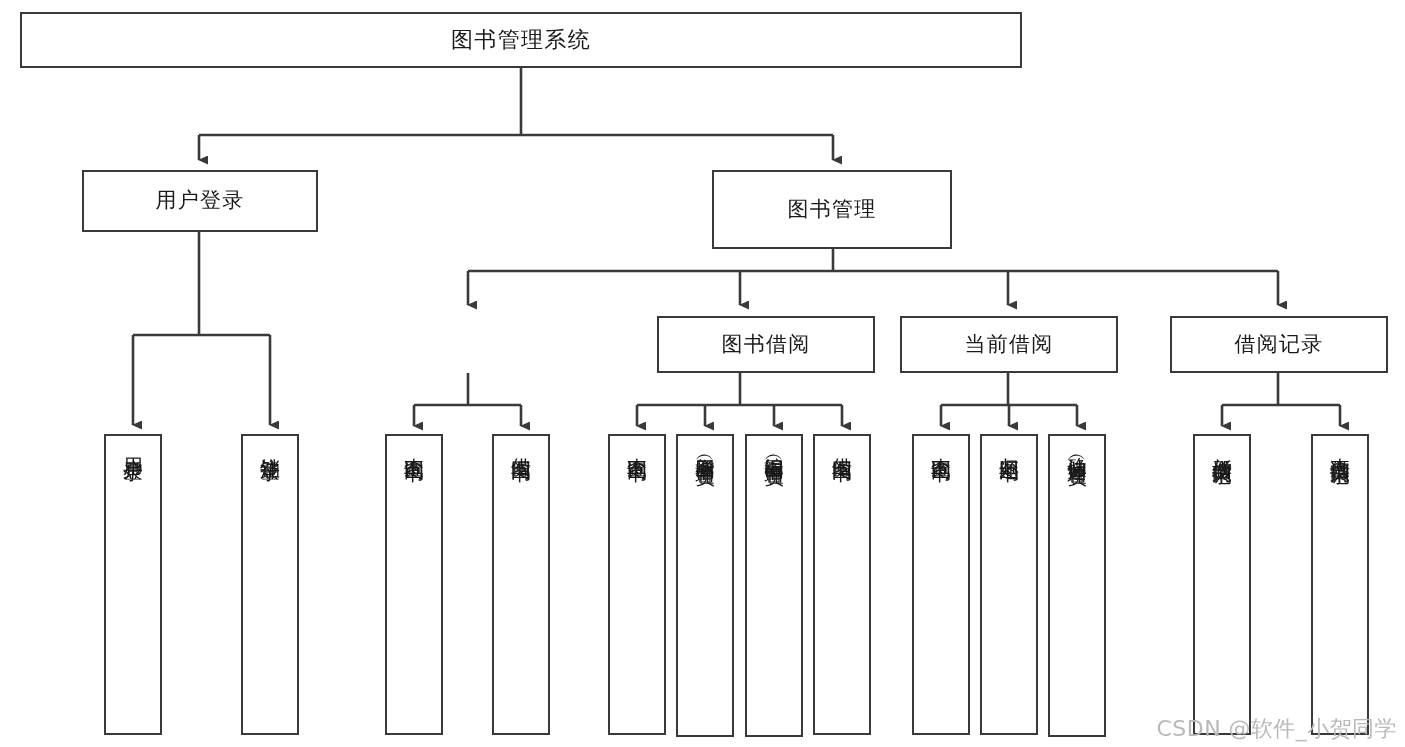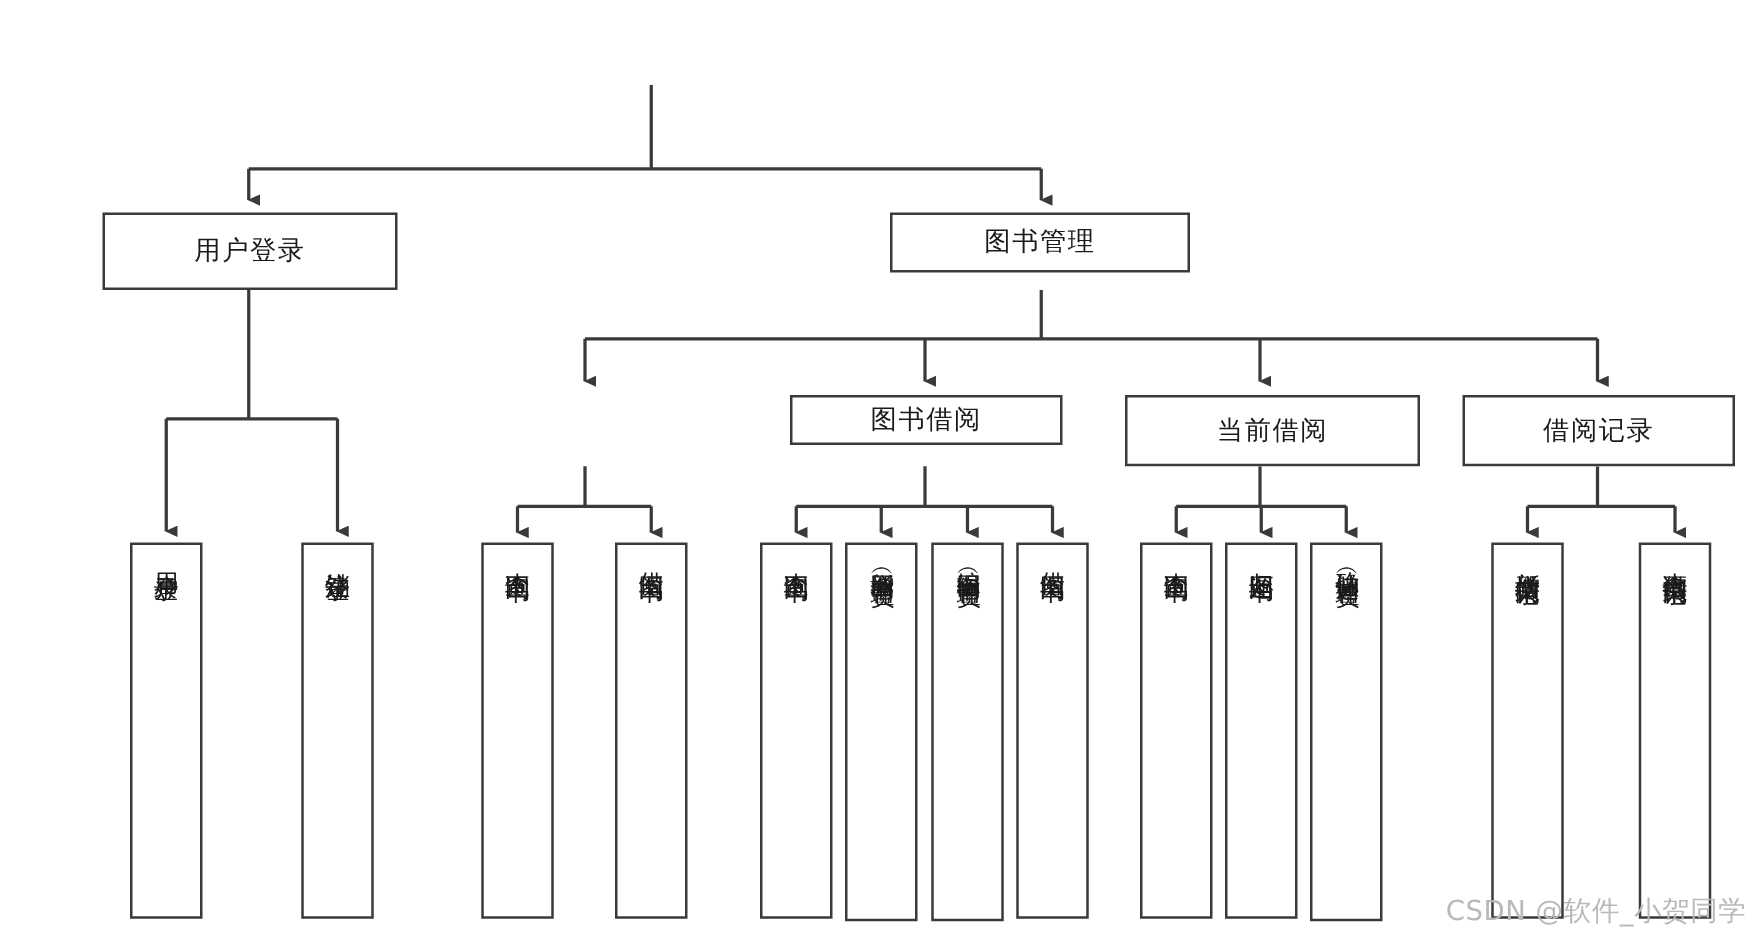--- a/index.html
+++ b/index.html
@@ -127,32 +127,35 @@
       <path d="M1009,405 L1009,426" marker-end="url(#arrowhead)"></path>
       <path d="M1077,405 L1077,426" marker-end="url(#arrowhead)"></path>
 
       <path d="M1278,373 L1278,405"></path>
       <path d="M1222,405 L1340,405"></path>
       <path d="M1222,405 L1222,426" marker-end="url(#arrowhead)"></path>
       <path d="M1340,405 L1340,426" marker-end="url(#arrowhead)"></path>
     </g>
   </svg>
 
+  <div class="node horiz root" style="left:20px; top:12px; width:1002px; height:56px;">
+    <span class="node-label">图书管理系统</span>
+  </div>
 
   <div class="node horiz" style="left:82px; top:170px; width:236px; height:62px;">
     <span class="node-label">用户登录</span>
   </div>
-  <div class="node horiz" style="left:712px; top:170px; width:240px; height:48px;">
+  <div class="node horiz" style="left:712px; top:170px; width:240px; height:79px;">
     <span class="node-label">图书管理</span>
   </div>
 
-  <div class="node horiz" style="left:632px; top:316px; width:218px; height:40px;">
+  <div class="node horiz" style="left:657px; top:316px; width:218px; height:57px;">
     <span class="node-label">图书借阅</span>
   </div>
-  <div class="node horiz" style="left:900px; top:316px; width:236px; height:57px;">
+  <div class="node horiz" style="left:900px; top:316px; width:218px; height:57px;">
     <span class="node-label">当前借阅</span>
   </div>
   <div class="node horiz" style="left:1170px; top:316px; width:218px; height:57px;">
     <span class="node-label">借阅记录</span>
   </div>
 
   <div class="node vert" style="left:104px; top:434px; width:58px; height:301px;">
     <span class="node-label">用户登录</span>
   </div>
   <div class="node vert" style="left:241px; top:434px; width:58px; height:301px;">

